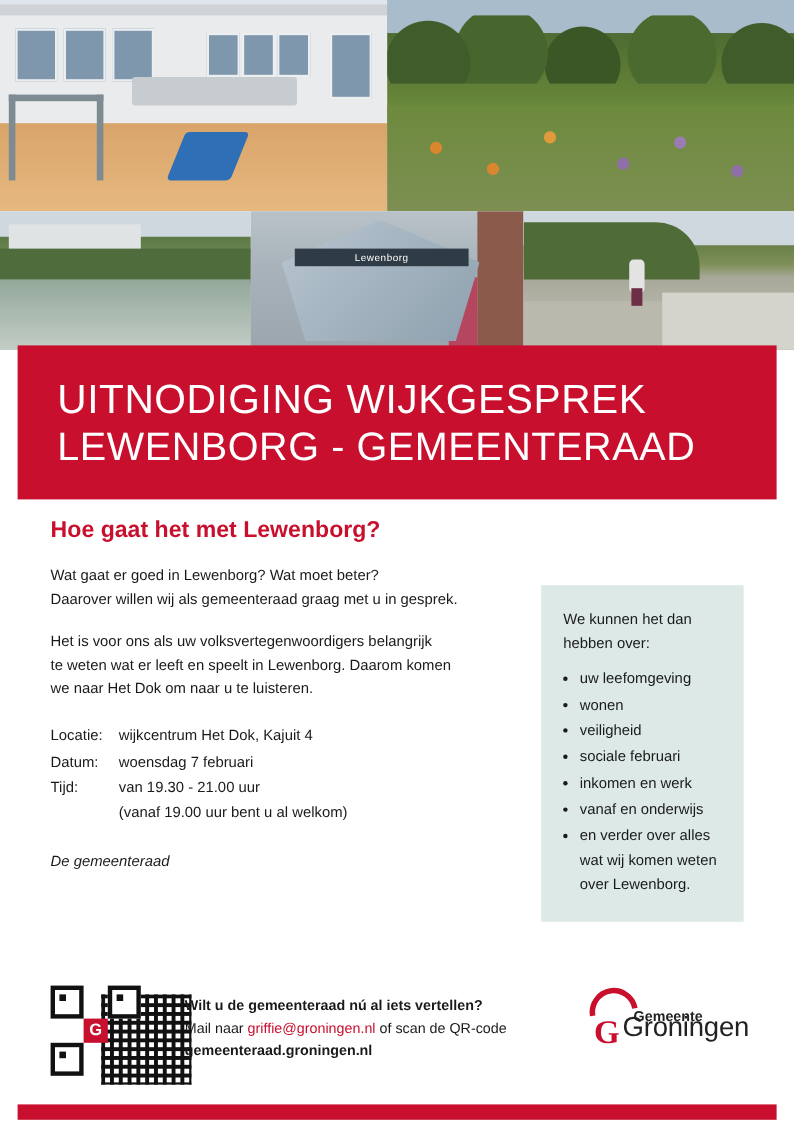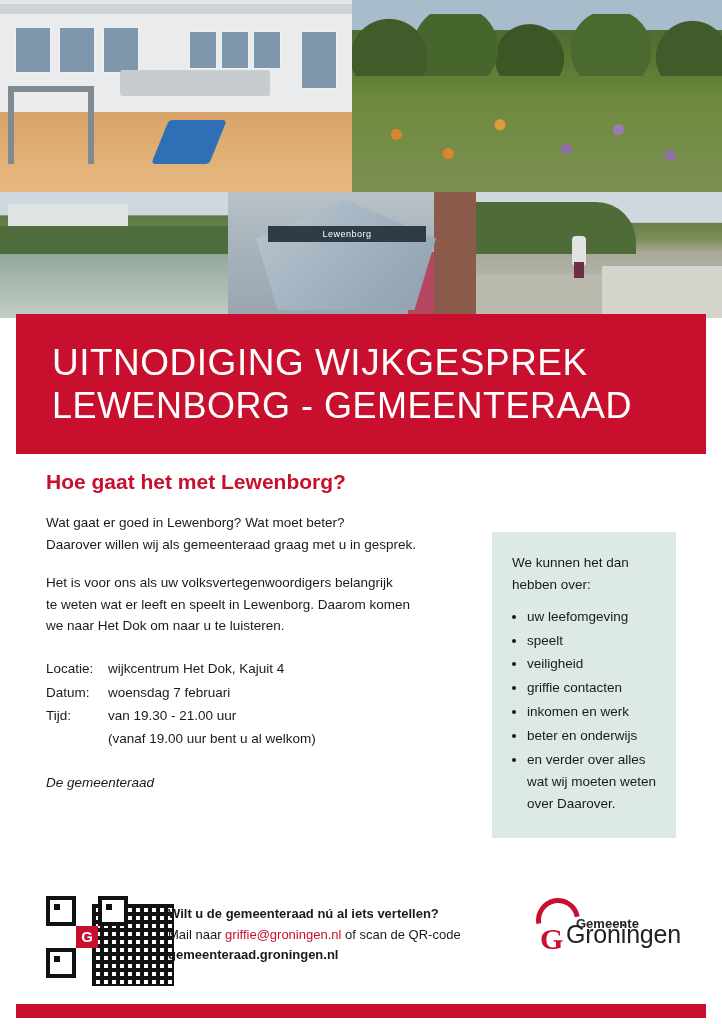--- a/index.html
+++ b/index.html
@@ -419,26 +419,26 @@
     </div>
   </div>
 
   <div class="col-right">
     <p class="box-intro">
       <span>We kunnen het dan</span><br>
       <span>hebben over:</span>
     </p>
     <ul class="box-list">
       <li>uw leefomgeving</li>
-      <li>speelt</li>
+      <li>wonen</li>
       <li>veiligheid</li>
-      <li>griffie contacten</li>
+      <li>sociale februari</li>
       <li>inkomen en werk</li>
-      <li>beter en onderwijs</li>
-      <li>en verder over alles wat wij moeten weten over Daarover.</li>
+      <li>vanaf en onderwijs</li>
+      <li>en verder over alles wat wij komen weten over Lewenborg.</li>
     </ul>
   </div>
 </div>
 
 <div class="footer">
 
   <div class="qr-inner">
     <div class="qr"></div>
     <div class="qr-eye" style="left:0;top:0;"></div>
     <div class="qr-eye" style="right:0;top:0;"></div>

